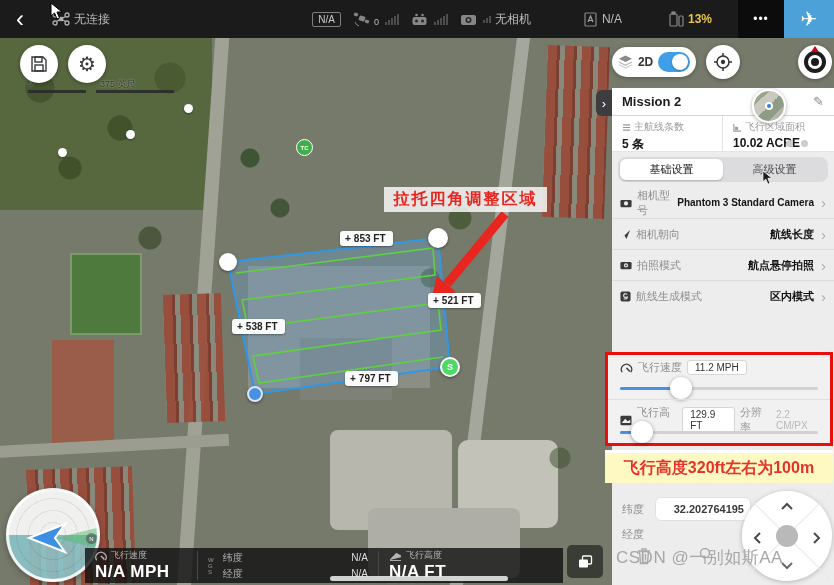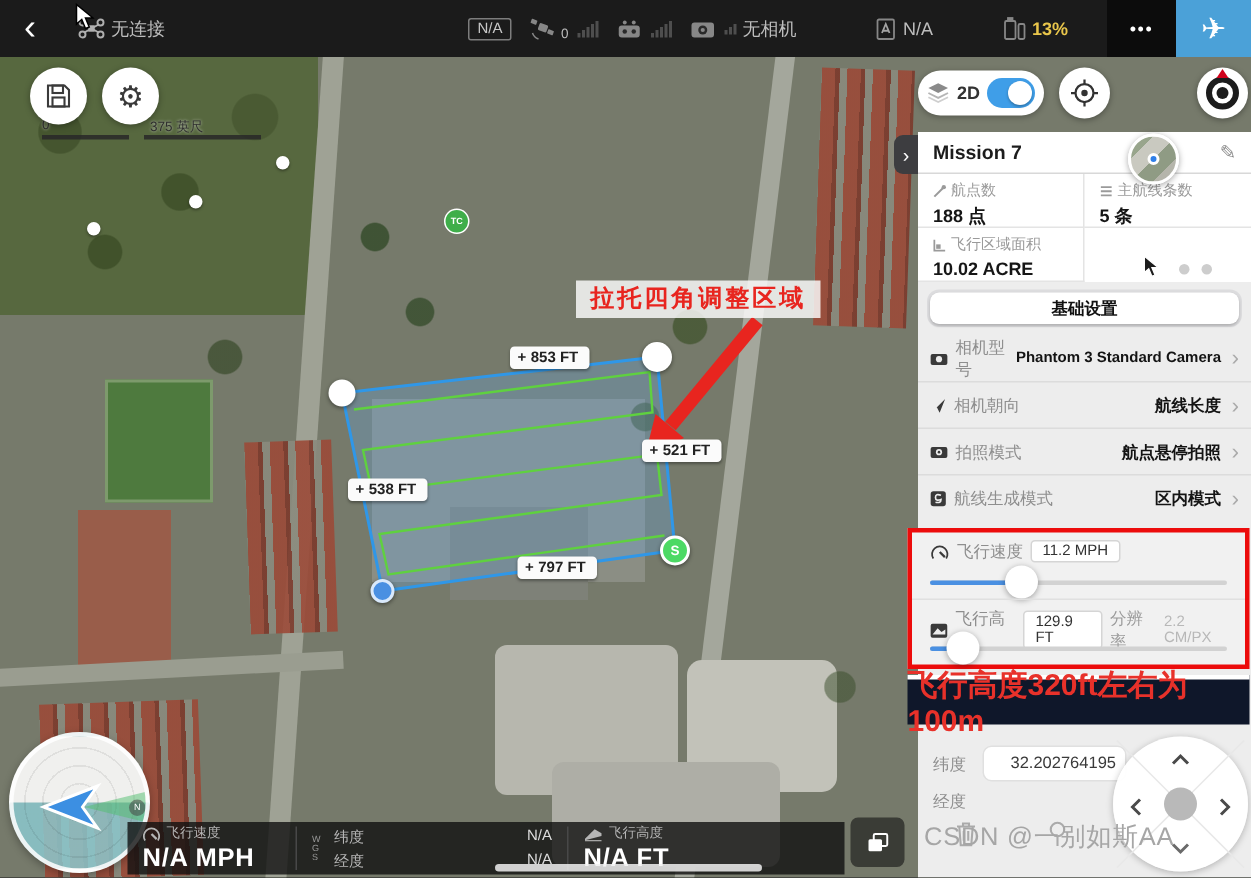--- a/index.html
+++ b/index.html
@@ -143,21 +143,21 @@
   #mission-header .edit { margin-left:auto; color:#8a8a8a; font-size:13px; font-weight:normal; }
   #stats { position:relative; display:grid; grid-template-columns:1fr 1fr; background:#fff; }
   .stat { height:36px; padding:4px 0 0 10px; border-bottom:1px solid #e4e4e4; }
   .stat:nth-child(odd) { border-right:1px solid #e4e4e4; }
   .stat .sl { font-size:10px; color:#9a9a9a; display:flex; align-items:center; gap:3px; }
   .stat .sv { font-size:12px; font-weight:bold; color:#161616; margin-top:2px; }
   .page-dots { position:absolute; right:26px; bottom:5px; display:flex; gap:8px; }
   .page-dots i { width:7px; height:7px; border-radius:50%; background:#cdcdcd; }
   #tabs { margin:5px 6px; height:25px; background:#dcdcde; border-radius:8px; display:flex; padding:2px; }
   .tab { flex:1; display:flex; align-items:center; justify-content:center; font-size:11px; color:#4a4a4a; }
-  .tab.active { background:#fff; border-radius:6px; font-weight:bold; color:#111;
+  .tab.active { background:#fff; border-radius:6px; font-weight:normal; color:#111;
     box-shadow:0 1px 2px rgba(0,0,0,.2); }
   .prow { height:31px; display:flex; align-items:center; padding:0 8px; border-top:1px solid #dcdcdc;
     gap:5px; }
   .prow .ric { color:#3a3a3a; display:flex; }
   .prow .rl { font-size:11px; color:#8e8e8e; }
   .prow .rv { margin-left:auto; font-size:11px; font-weight:bold; color:#141414; white-space:nowrap; }
   .prow .chev { color:#ababab; font-size:15px; margin-left:2px; }
 
   #slider-box { position:absolute; left:-7px; right:1px; top:264px; height:94px;
     border:3px solid #ec0c0c; background:#f1f1f1; }
@@ -168,28 +168,28 @@
   .vbox { background:#fff; border:1px solid #d5d5d5; border-radius:3px; padding:1px 7px;
     font-size:10px; color:#333; }
   .res { margin-left:auto; display:flex; gap:6px; align-items:center; }
   .res .rl2 { font-size:11px; color:#9a9a9a; }
   .res .rv2 { font-size:10px; color:#b8b8b8; }
   .track { position:absolute; left:12px; right:12px; bottom:9px; height:3px; background:#d2d2d2; border-radius:2px; }
   .fill { height:3px; background:#4a90e2; border-radius:2px; }
   .thumb { position:absolute; top:-10px; width:22px; height:22px; border-radius:50%; background:#fff;
     box-shadow:0 1px 4px rgba(0,0,0,.35); }
 
-  #note-banner { position:absolute; left:-7px; right:1px; top:362px; height:33px; background:#0f172a;
+  #note-banner { position:absolute; left:-7px; right:1px; top:362px; height:33px; background:#fef9c3;
     border-top:3px solid #fff; display:flex; align-items:center; justify-content:center;
-    color:#e8312a; font-weight:bold; font-size:20px; }
+    color:#e8312a; font-weight:bold; font-size:16px; }
 
   .coord-row { position:absolute; left:10px; display:flex; align-items:center; gap:7px; }
   .coord-row .cl { font-size:11px; color:#8e8e8e; width:26px; }
   .coord-row .cbox { width:96px; height:24px; background:#fff; border:1px solid #e0e0e0; border-radius:6px;
-    font-size:11px; color:#3a3a3a; display:flex; align-items:center; justify-content:flex-end; padding:0 6px; }
+    font-size:11px; color:#3a3a3a; display:flex; align-items:center; justify-content:flex-end; padding:0 6px;font-weight:bold; }
 
   #dpad { position:absolute; left:130px; top:403px; width:90px; height:90px; border-radius:50%;
     background:rgba(255,255,255,.96); box-shadow:0 1px 5px rgba(0,0,0,.25); }
   #dpad .x1,#dpad .x2 { position:absolute; left:50%; top:50%; width:120px; height:1px; background:#e8e8e8; }
   #dpad .x1 { transform:translate(-50%,-50%) rotate(45deg); }
   #dpad .x2 { transform:translate(-50%,-50%) rotate(-45deg); }
   #dpad .center { position:absolute; left:50%; top:50%; transform:translate(-50%,-50%); width:22px;
     height:22px; border-radius:50%; background:#b9b9b9; }
   .dchev { position:absolute; }
   #watermark { position:absolute; left:4px; top:458px; z-index:60; color:#a6a6a6; font-size:17px;
@@ -457,35 +457,25 @@
   </svg>
 </div>
 <div id="home-indicator"></div>
 
 <aside id="panel">
   <div id="panel-tab">
       <span>›</span>
     </div>
 
   <div id="mission-header">
-    <span>Mission 7</span>
+    <span>Mission 2</span>
     <span class="edit">✎</span>
   </div>
 
   <div id="stats">
-    <div class="stat">
-      <span class="sl">
-          <svg width="9" height="9" viewBox="0 0 10 10">
-            <path d="M1 9 L8 2" stroke="#9a9a9a" stroke-width="1.5"></path>
-            <circle cx="8" cy="2" r="1.6" fill="#9a9a9a"></circle>
-          </svg>
-          <span>航点数</span>
-        </span>
-      <div class="sv">188 点</div>
-    </div>
     <div class="stat">
       <span class="sl">
           <svg width="9" height="9" viewBox="0 0 10 10" stroke="#9a9a9a" stroke-width="1.3">
             <path d="M1 2 H9 M1 5 H9 M1 8 H9"></path>
           </svg>
           <span>主航线条数</span>
         </span>
       <div class="sv">5 条</div>
     </div>
     <div class="stat">
@@ -500,20 +490,23 @@
     </div>
     <div class="page-dots">
         <i></i>
         <i></i>
       </div>
   </div>
 
   <div id="tabs">
     <div class="tab active">
         <span>基础设置</span>
+      </div>
+    <div class="tab">
+        <span>高级设置</span>
       </div>
   </div>
 
   <div class="prow" style="border-top:none;">
     <span class="ric">
         <svg width="12" height="10" viewBox="0 0 14 11" fill="#3a3a3a">
           <rect x="0.5" y="2" width="13" height="8.5" rx="1.5"></rect>
           <circle cx="7" cy="6" r="2.4" fill="#ededed"></circle>
         </svg>
       </span>

